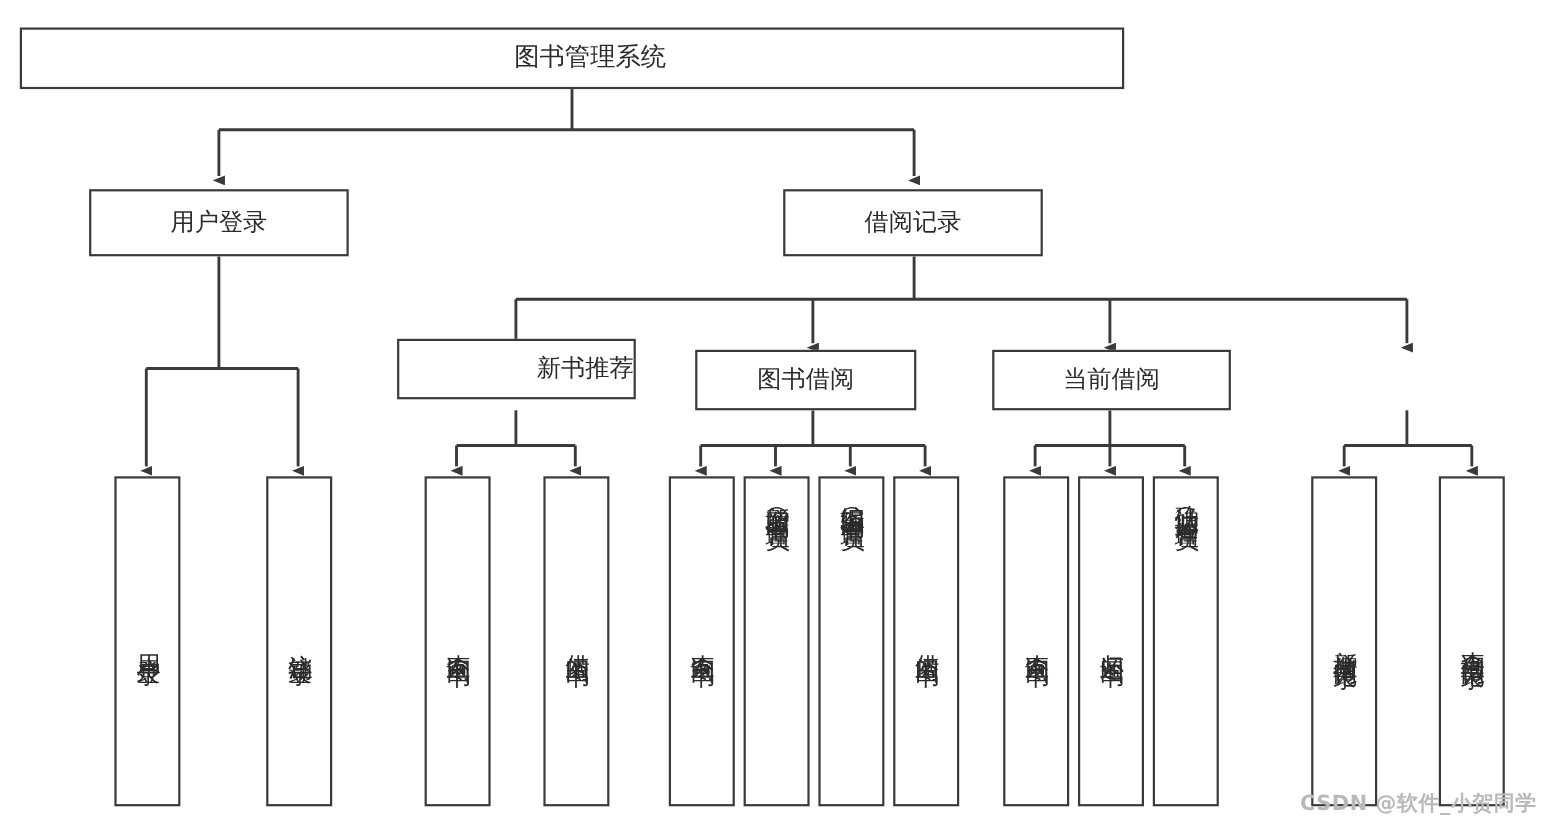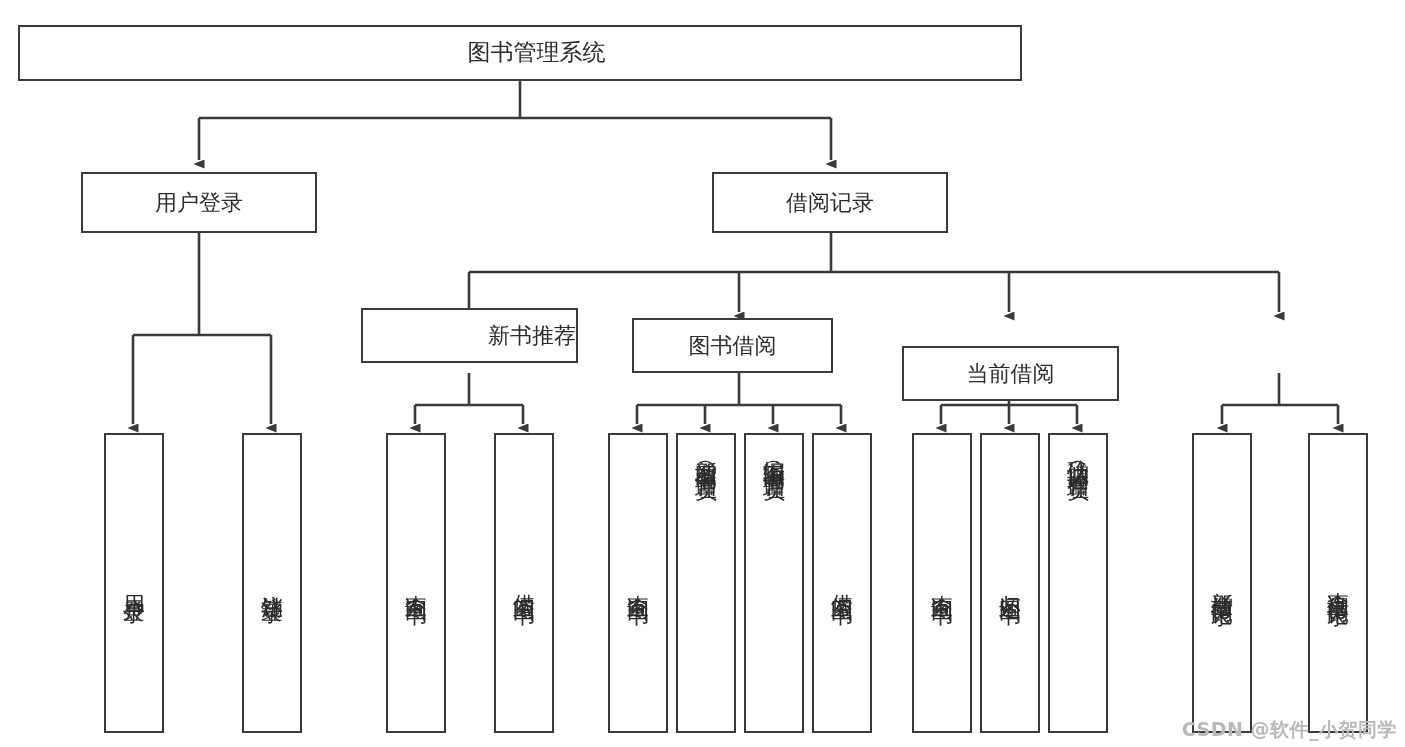--- a/index.html
+++ b/index.html
@@ -161,21 +161,21 @@
   <div class="node level-1" style="left:712px; top:172px; width:236px; height:61px;">
     <span class="node-label">借阅记录</span>
   </div>
 
   <div class="node level-2" style="left:361px; top:308px; width:217px; height:55px;justify-content:flex-end;">
     <span class="node-label">新书推荐</span>
   </div>
   <div class="node level-2" style="left:632px; top:318px; width:201px; height:55px;">
     <span class="node-label">图书借阅</span>
   </div>
-  <div class="node level-2" style="left:902px; top:318px; width:217px; height:55px;margin-top:28px;">
+  <div class="node level-2" style="left:902px; top:318px; width:217px; height:55px;">
     <span class="node-label">当前借阅</span>
   </div>
 
   <div class="node leaf centered" style="left:104px; top:433px; width:60px; height:300px;">
     <span class="node-label">用户登录</span>
   </div>
   <div class="node leaf centered" style="left:242px; top:433px; width:60px; height:300px;">
     <span class="node-label">注销登录</span>
   </div>
 

